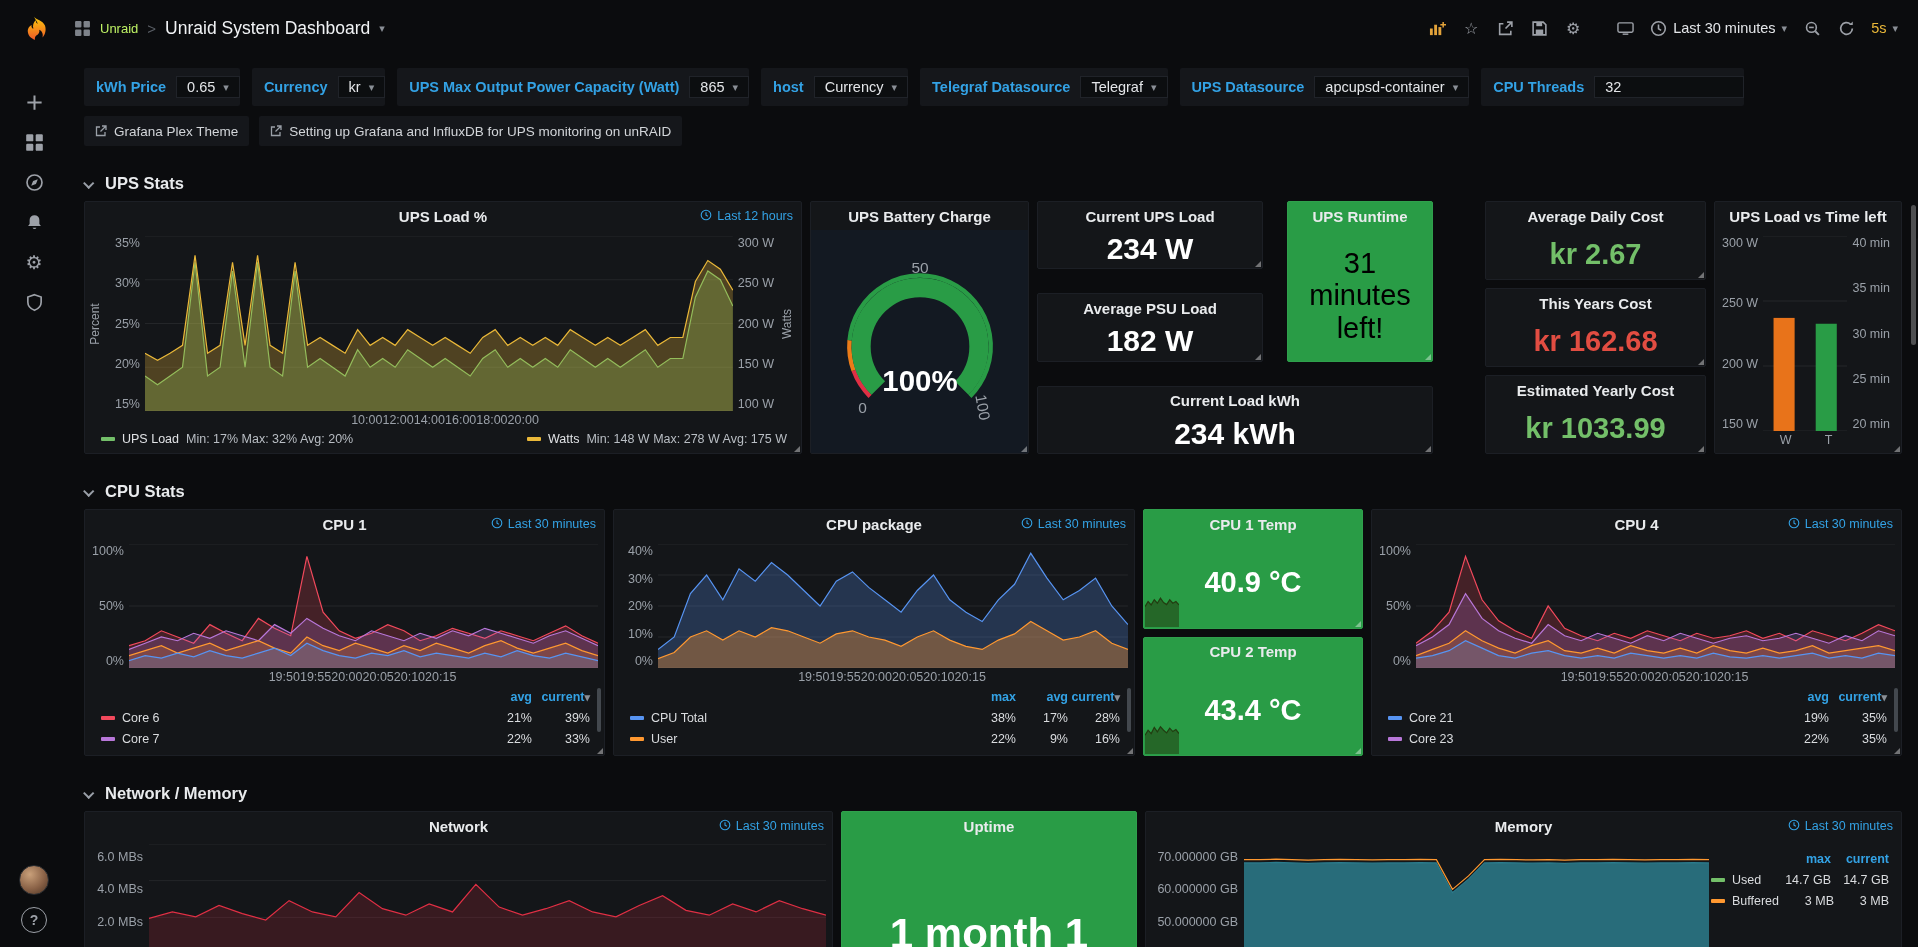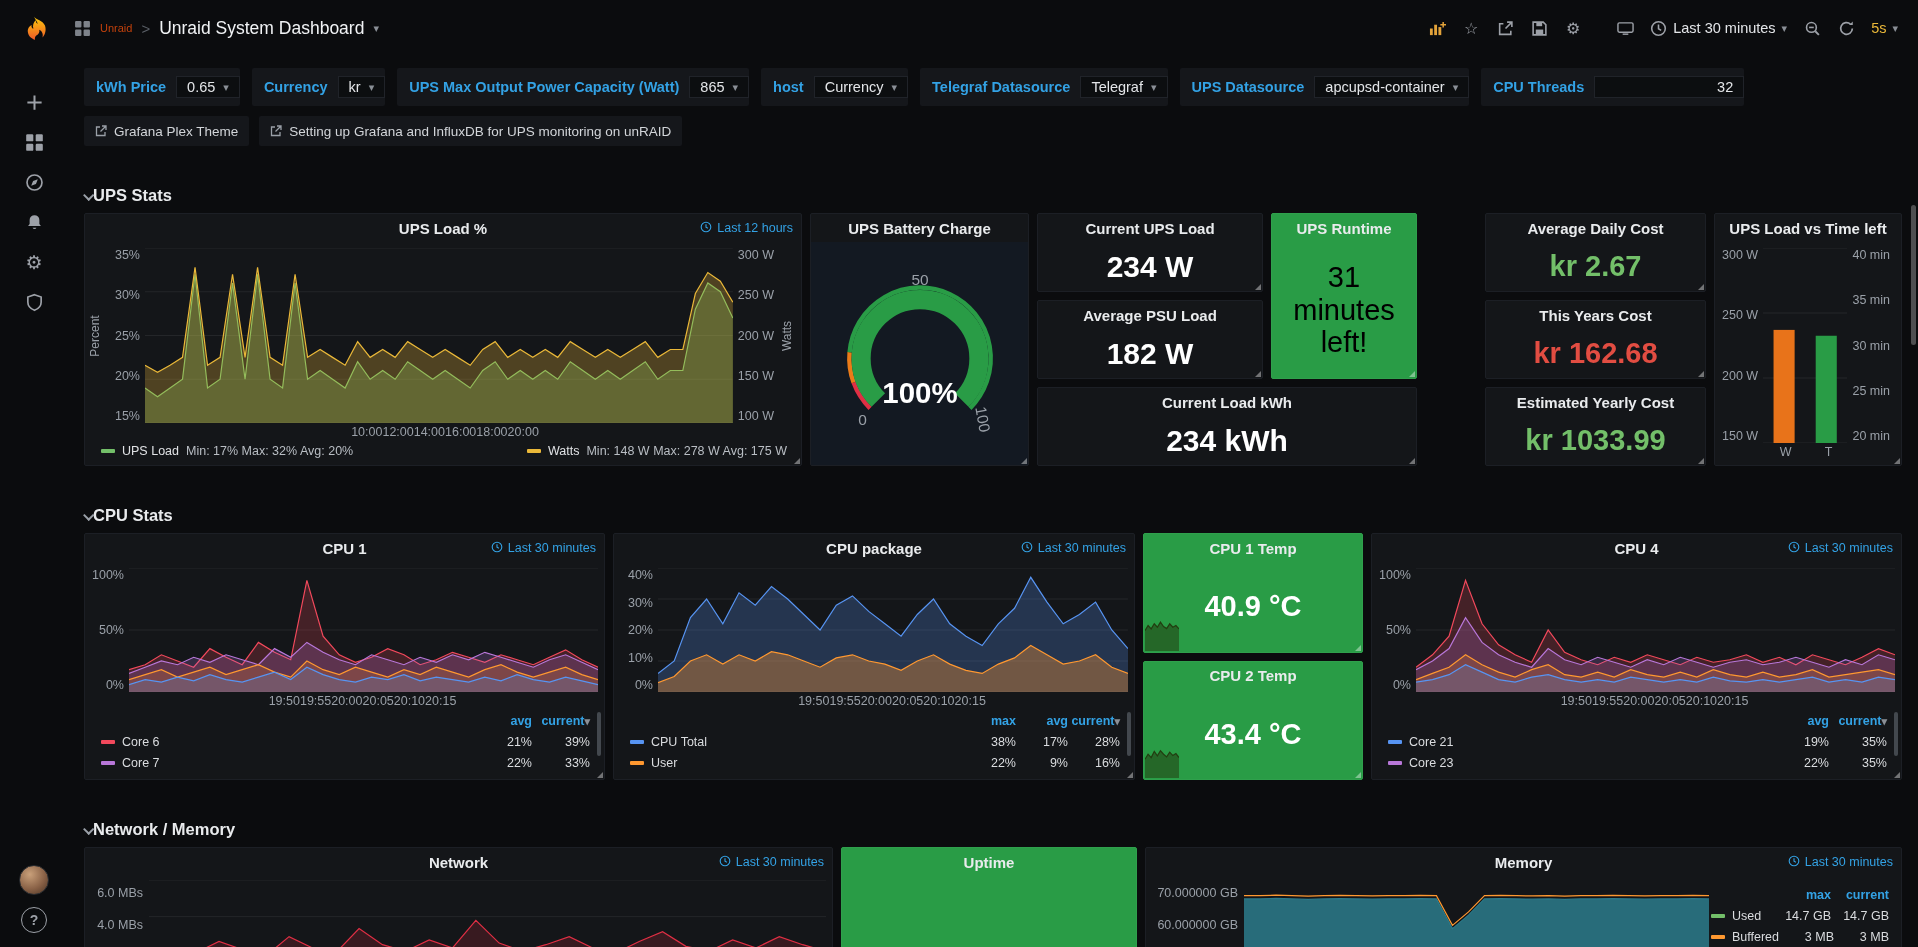--- a/index.html
+++ b/index.html
@@ -26,50 +26,50 @@
   .help-btn{width:26px;height:26px;border:1.5px solid var(--icon);border-radius:50%;
     display:flex;align-items:center;justify-content:center;color:var(--icon);
     font-size:14px;font-weight:700;cursor:pointer}
 
   
   .main{margin-left:68px;height:100%;display:flex;flex-direction:column}
   .topnav{height:56px;flex:none;display:flex;align-items:center;justify-content:space-between;
     padding:0 14px 0 6px}
   .crumb{display:flex;align-items:center;gap:9px;cursor:pointer}
   .crumb .grid-ic{color:#7E838A;width:17px;height:17px}
-  .crumb-app{font-size:11px;color:#c2410c}
+  .crumb-app{font-size:13px;color:#bef264}
   .crumb-sep{color:#5A5F66;font-size:15px}
   .crumb-title{font-size:17.5px;color:#F1F3F5}
   .caret{color:#8A8F96;font-size:11px;line-height:1}
   .topnav-right{display:flex;align-items:center;gap:4px}
   .nav-btn{height:30px;min-width:30px;display:flex;align-items:center;justify-content:center;
     gap:6px;color:var(--icon);cursor:pointer;padding:0 6px;font-size:16px}
   .nav-btn svg{width:17px;height:17px}
   .nav-btn.warm{color:#E3A33A}
   .nav-gap{width:14px}
   .timepick{font-size:14.5px;color:#E3E5E8}
   .refresh-int{font-size:14.5px;color:var(--refresh-text)}
 
   
   .submenu{padding:12px 16px 0 16px;flex:none}
   .vars{display:flex;gap:12px;align-items:center;flex-wrap:nowrap}
   .var-chip{display:flex;align-items:center;height:38px;background:#15171B;border-radius:2px;
     padding:0 0 0 12px;cursor:pointer}
   .var-label{color:var(--accent);font-size:14.5px;font-weight:700;margin-right:10px;white-space:nowrap}
   .var-value{display:flex;align-items:center;gap:8px;height:22px;background:#0C0E10;
     border:1px solid #202329;padding:0 10px;color:#E3E5E8;font-size:14.5px;white-space:nowrap}
-  .var-value.wide{min-width:150px;justify-content:flex-end}
+  .var-value.wide{min-width:150px;justify-content:flex-start}
   .links{display:flex;gap:10px;margin-top:10px}
   .link-chip{display:flex;align-items:center;gap:7px;height:30px;background:#15171B;
     border-radius:2px;padding:0 11px;color:#D2D5D9;font-size:13.5px;cursor:pointer}
   .link-chip svg{width:12px;height:12px;color:#9AA0A8}
 
   
   .dash{flex:1;padding:0 16px;overflow:hidden}
-  .section-head{display:flex;align-items:center;gap:1px;margin:40px 0 8px 0;cursor:pointer}
+  .section-head{display:flex;align-items:center;gap:13px;margin:28px 0 8px 0;cursor:pointer}
   .chev{width:8px;height:8px;border-right:2px solid #9AA0A8;border-bottom:2px solid #9AA0A8;
     transform:rotate(45deg) translateY(-1px);flex:none}
   .section-title{font-size:16.5px;font-weight:700;color:#E9EBED}
   .row{display:flex;gap:8px}
   .row-ups{height:253px}
   .row-cpu{height:247px}
   .row-net{height:260px}
 
   .panel{background:var(--panel);border:1px solid #1C1F25;border-radius:2px;position:relative;
     display:flex;flex-direction:column;min-width:0}
@@ -125,21 +125,21 @@
   .lt-val.w52{width:52px}
   .lt-head .lt-val{color:var(--accent);font-weight:700;cursor:pointer}
   .lt-scroll{position:absolute;right:3px;top:2px;width:4px;height:44px;background:#43484E;border-radius:2px}
   .legend-side{width:186px;flex:none;padding:4px 6px 0 2px;font-size:12.5px}
 
   .gauge-wrap{flex:1;display:flex;align-items:center;justify-content:center;background:#131922}
   .gauge-wrap svg{width:186px;height:162px}
   .gauge-tick{fill:#9AA0A8;font-size:10.5px;font-family:"Liberation Sans",sans-serif}
   .gauge-val{fill:#FFF;font-size:20px;font-weight:700;font-family:"Liberation Sans",sans-serif}
 
-  .cluster{display:grid;grid-template-columns:226px 146px;grid-template-rows:1fr 1fr 1fr;gap:8px;width:440px;flex:none}
+  .cluster{display:grid;grid-template-columns:226px 146px;grid-template-rows:1fr 1fr 1fr;gap:24px;width:440px;flex:none}
   .c-runtime{grid-column:2;grid-row:1/3}
   .c-kwh{grid-column:1/3;grid-row:3}
   .costs{display:flex;flex-direction:column;gap:8px;width:221px;flex:none}
   .costs .panel{flex:1}
   .temps{display:flex;flex-direction:column;gap:8px;width:220px;flex:none}
   .temps .panel{flex:1;overflow:hidden}
 
   .page-scrollthumb{position:absolute;right:2px;top:205px;width:5px;height:140px;
     background:rgba(255,255,255,0.28);border-radius:3px;z-index:9;cursor:grab}
 </style>

